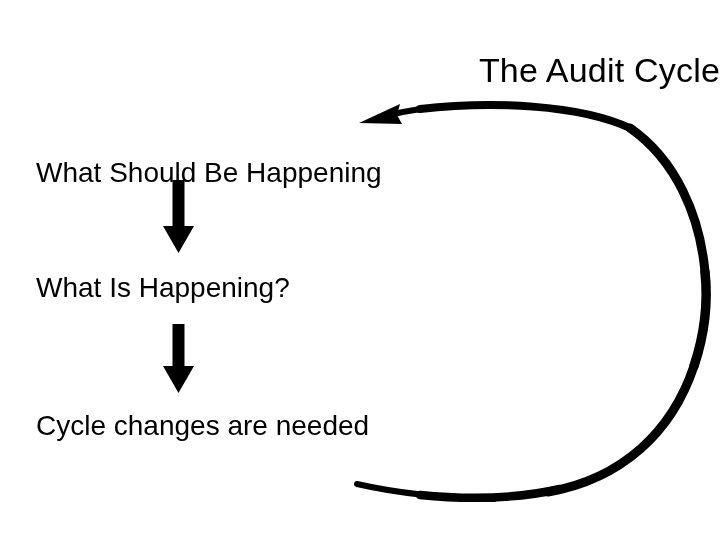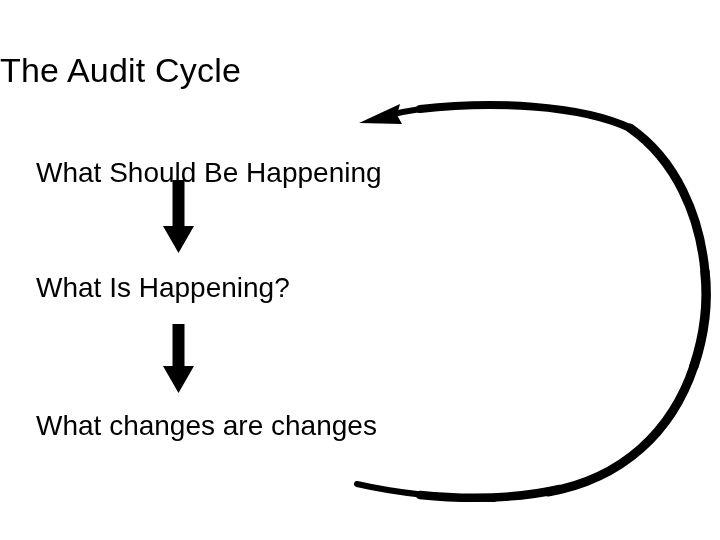--- a/index.html
+++ b/index.html
@@ -18,21 +18,21 @@
     color: #000000;
     -webkit-font-smoothing: antialiased;
   }
 
   
   #slide-title {
     position: absolute;
     left: 0;
     top: 50px;
     width: 720px;
-    text-align: left;
+    text-align: right;
     font-size: 34px;
     line-height: 40px;
     font-weight: 400;
     letter-spacing: 0.2px;
     white-space: nowrap;
   }
 
   
   .step-label {
     position: absolute;
@@ -71,21 +71,21 @@
 <body>
 
 <div id="slide">
 
   <div id="slide-title">The Audit Cycle</div>
 
   <div class="step-label" id="step-1">What Should Be Happening</div>
 
   <div class="step-label" id="step-2">What Is Happening?</div>
 
-  <div class="step-label" id="step-3">What changes are changes</div>
+  <div class="step-label" id="step-3">Cycle changes are needed</div>
 
   <svg id="flow-layer" viewBox="0 0 720 540">
 
     <g>
       <rect class="flow-arrow-shaft" x="172.5" y="180" width="12" height="48"></rect>
       <polygon class="flow-arrow-head" points="163,226 194,226 178.5,253"></polygon>
     </g>
 
     <g>
       <rect class="flow-arrow-shaft" x="172.5" y="324" width="12" height="45"></rect>

